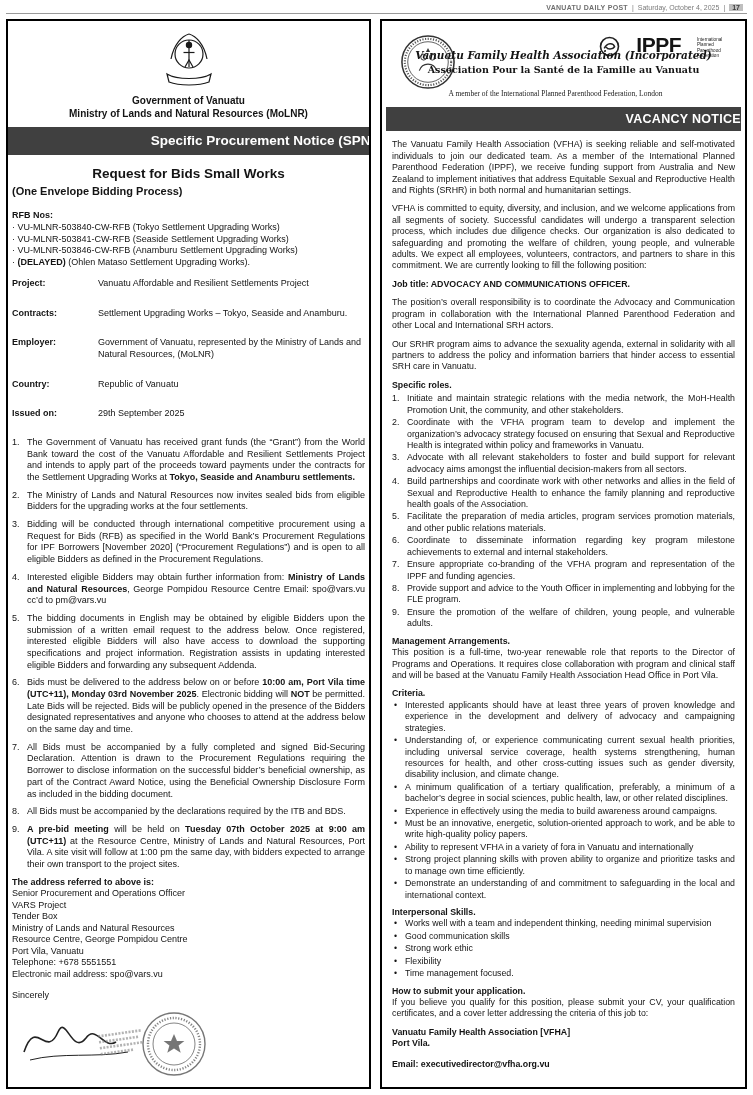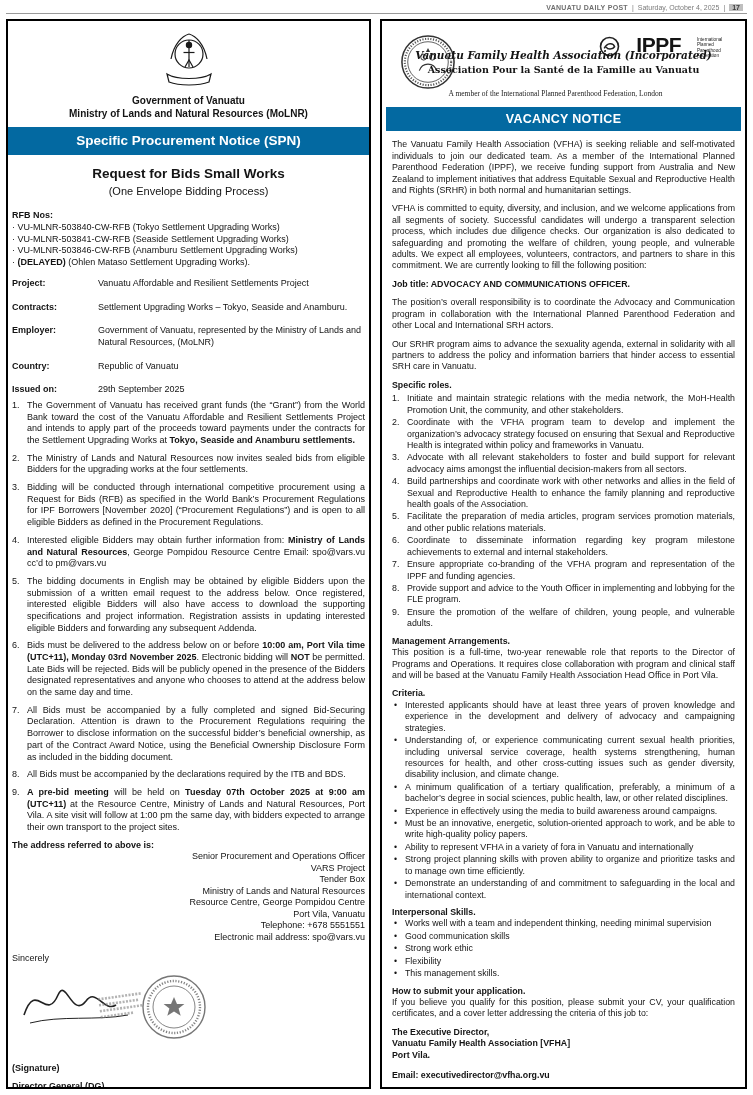--- a/index.html
+++ b/index.html
@@ -17,35 +17,35 @@
   .col { border:2px solid #000; height:1070px; background:#fff; overflow:hidden; }
   .col-left { width:365px; padding:8px 4px 10px; font-size:9px; line-height:1.3; }
   .col-right { width:367px; padding:8px 10px 10px; font-size:8.8px; line-height:1.3; }
 
   .b, .h { font-weight:bold; }
   .jus { text-align:justify; }
 
   
   .coa { display:block; margin:0 auto 3px; }
   .gov-line { text-align:center; font-weight:bold; font-size:10px; line-height:1.3; }
-  .banner { background:#0369a1; color:#fff; font-weight:bold; text-align:center; }
+  .banner { background:#404040; color:#fff; font-weight:bold; text-align:right; }
   .spn-banner { margin:7px -10px 9px; padding:5px 0; font-size:13.5px; }
   .rfb-title { text-align:center; font-weight:bold; font-size:13.5px; margin-top:10px; }
-  .rfb-subtitle { text-align:center; font-weight:normal; font-size:11px; margin-top:2px; margin-bottom:12px; }
+  .rfb-subtitle { text-align:left; font-weight:bold; font-size:11px; margin-top:2px; margin-bottom:12px; }
   .rfb-heading { font-weight:bold; margin-top:8px; }
   .rfb-list { list-style:none; }
-  .meta { display:grid; grid-template-columns:86px 1fr; row-gap:12px; margin:9px 0 4px; }
+  .meta { display:grid; grid-template-columns:86px 1fr; row-gap:18px; margin:9px 0 17px; }
   .meta .lab { font-weight:bold; }
   ol.num { list-style:none; counter-reset:n; margin-top:2px; }
   ol.num > li { counter-increment:n; position:relative; padding-left:15px; text-align:justify; }
   ol.num > li::before { content:counter(n) "."; position:absolute; left:0; }
   ol.num.spaced > li { margin-bottom:6px; }
   ol.num.tight > li { margin-bottom:1px; }
   .addr-heading { font-weight:bold; margin-top:4px; }
-  .addr-line { line-height:1.28;text-align:right; }
+  .addr-line { line-height:1.28; }
   .sincerely { margin-top:10px; }
   .sig-graphic { display:block; margin:2px 0 0 4px; }
   .sig-caption { margin-top:16px; }
   .signatory { margin-top:6px; font-weight:bold; line-height:1.3; }
 
   
   .rc-head { position:relative; height:78px; }
   .vfha-emblem { position:absolute; left:8px; top:5px; }
   .ippf { position:absolute; right:2px; top:7px; display:flex; align-items:flex-start; gap:16px; }
   .ippf-word { font-weight:bold; font-size:21px; line-height:.9; letter-spacing:-.5px; }
@@ -241,28 +241,27 @@
         <li>Strong project planning skills with proven ability to organize and prioritize tasks and to manage own time efficiently.</li>
         <li>Demonstrate an understanding of and commitment to safeguarding in the local and international context.</li>
       </ul>
 
       <div class="sec-h">Interpersonal Skills.</div>
       <ul class="bul list-gap">
         <li>Works well with a team and independent thinking, needing minimal supervision</li>
         <li>Good communication skills</li>
         <li>Strong work ethic</li>
         <li>Flexibility</li>
-        <li>This management skills.</li>
+        <li>Time management focused.</li>
       </ul>
 
       <div class="sec-h">How to submit your application.</div>
       <p class="p jus">If you believe you qualify for this position, please submit your CV, your qualification certificates, and a cover letter addressing the criteria of this job to:</p>
 
       <div>
-        <div class="submit-line">The Executive Director,</div>
         <div class="submit-line">Vanuatu Family Health Association [VFHA]</div>
         <div class="submit-line">Port Vila.</div>
       </div>
 
       <div class="email-line">Email: executivedirector@vfha.org.vu</div>
 
     </div>
   </div>
 </div>
 

